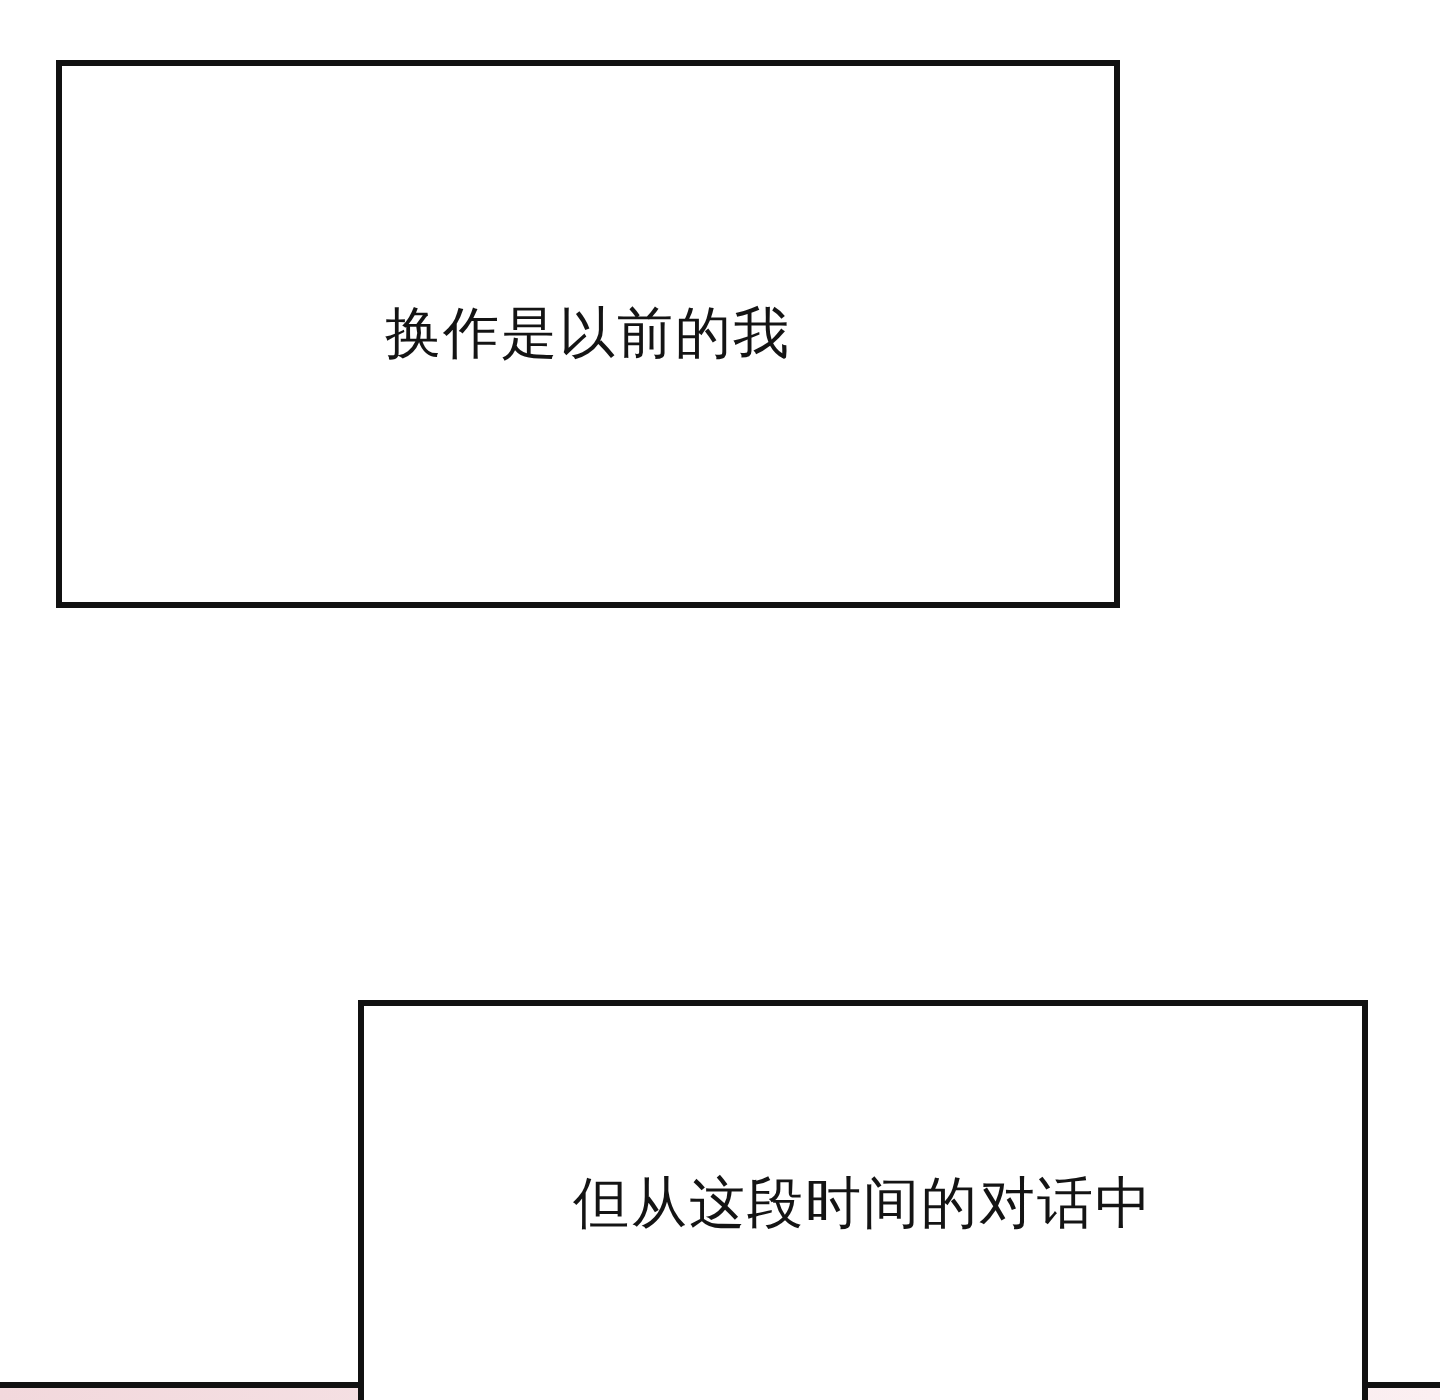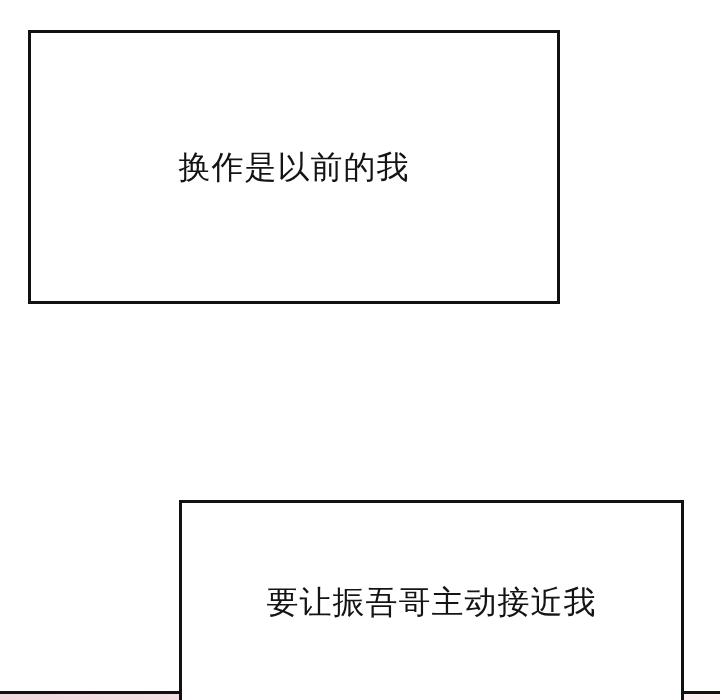--- a/index.html
+++ b/index.html
@@ -34,21 +34,21 @@
     }
     #caption-2 {
       left: 179px;
       top: 500px;
       width: 505px;
       height: 240px;
       justify-content: flex-start;
       padding-top: 78px;
     }
     .caption-line {
-      font-size: 32px;
+      font-size: 28px;
       line-height: 42px;
       letter-spacing: 1px;
       white-space: nowrap;
     }
     #bottom-panel {
       position: absolute;
       left: 0;
       top: 691px;
       width: 720px;
       height: 20px;
@@ -61,14 +61,14 @@
 </head>
 <body>
 
 <div id="bottom-panel"></div>
 
 <div id="caption-1" class="caption-box">
   <div class="caption-line">换作是以前的我</div>
 </div>
 
 <div id="caption-2" class="caption-box">
-  <div class="caption-line">要让振吾哥主动接近我</div>
+  <div class="caption-line">但从这段时间的对话中</div>
 </div>
 
 </body></html>

